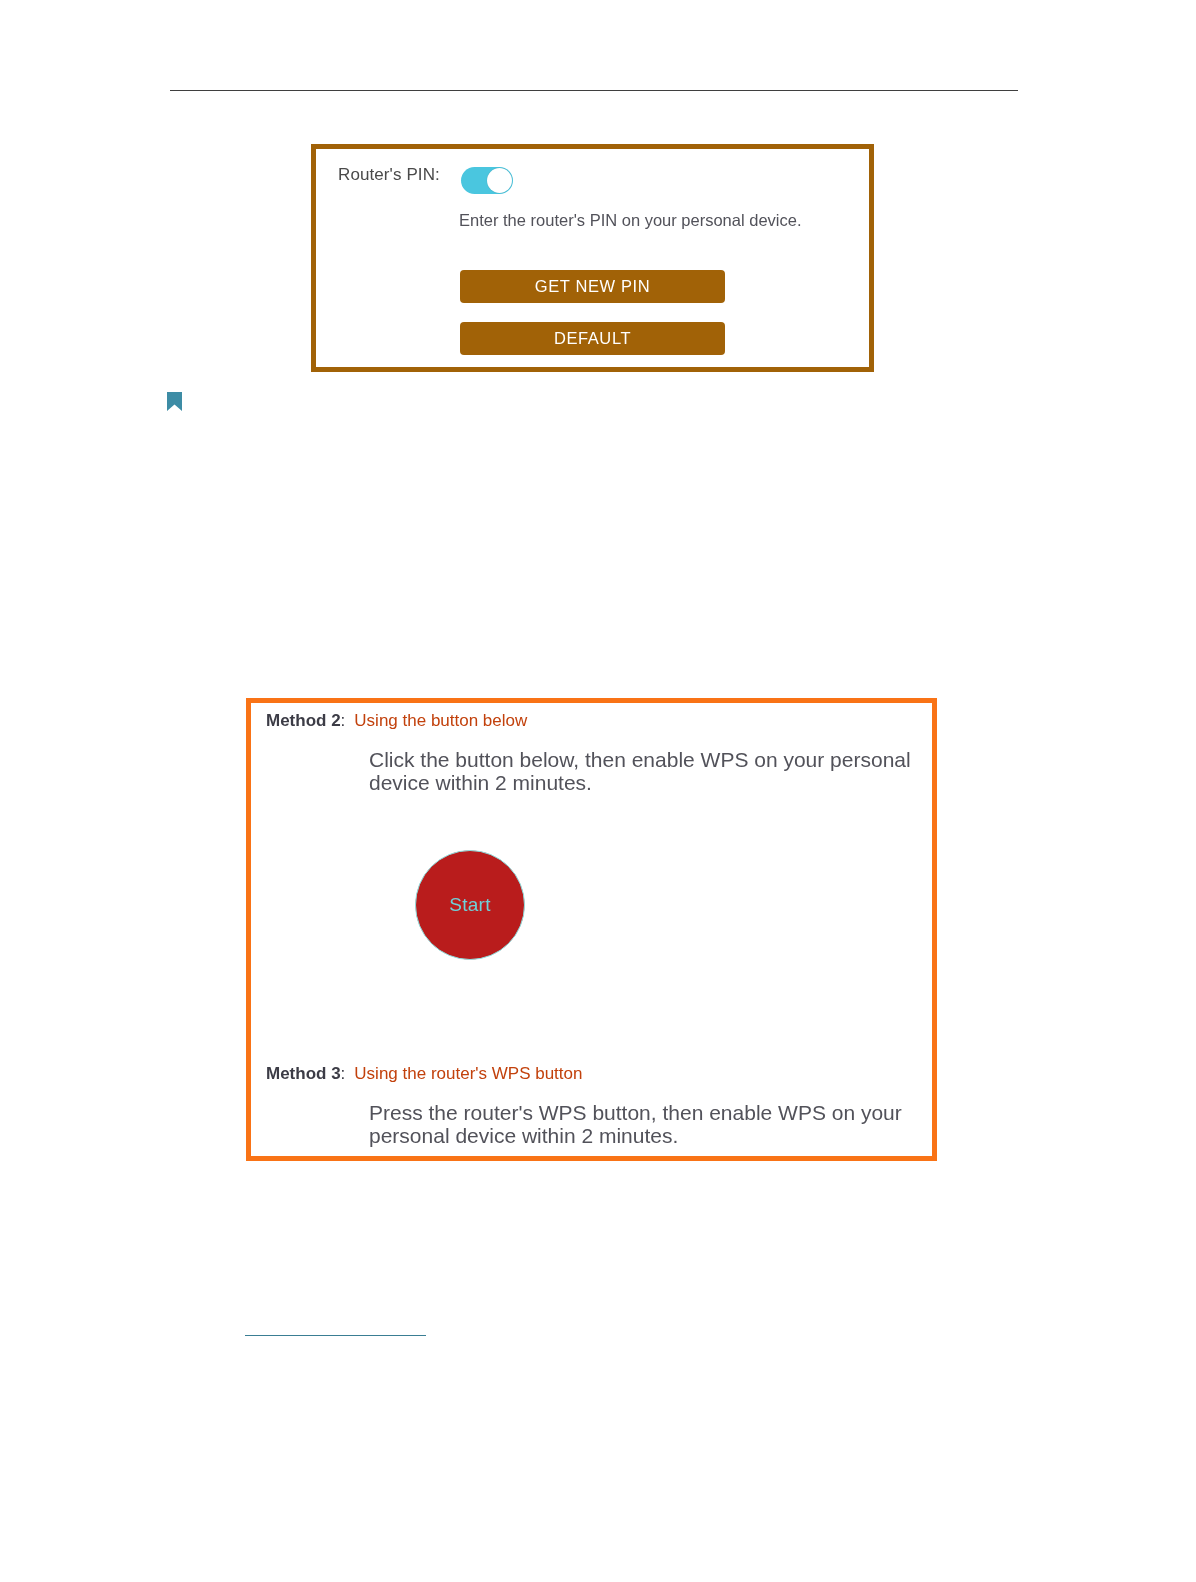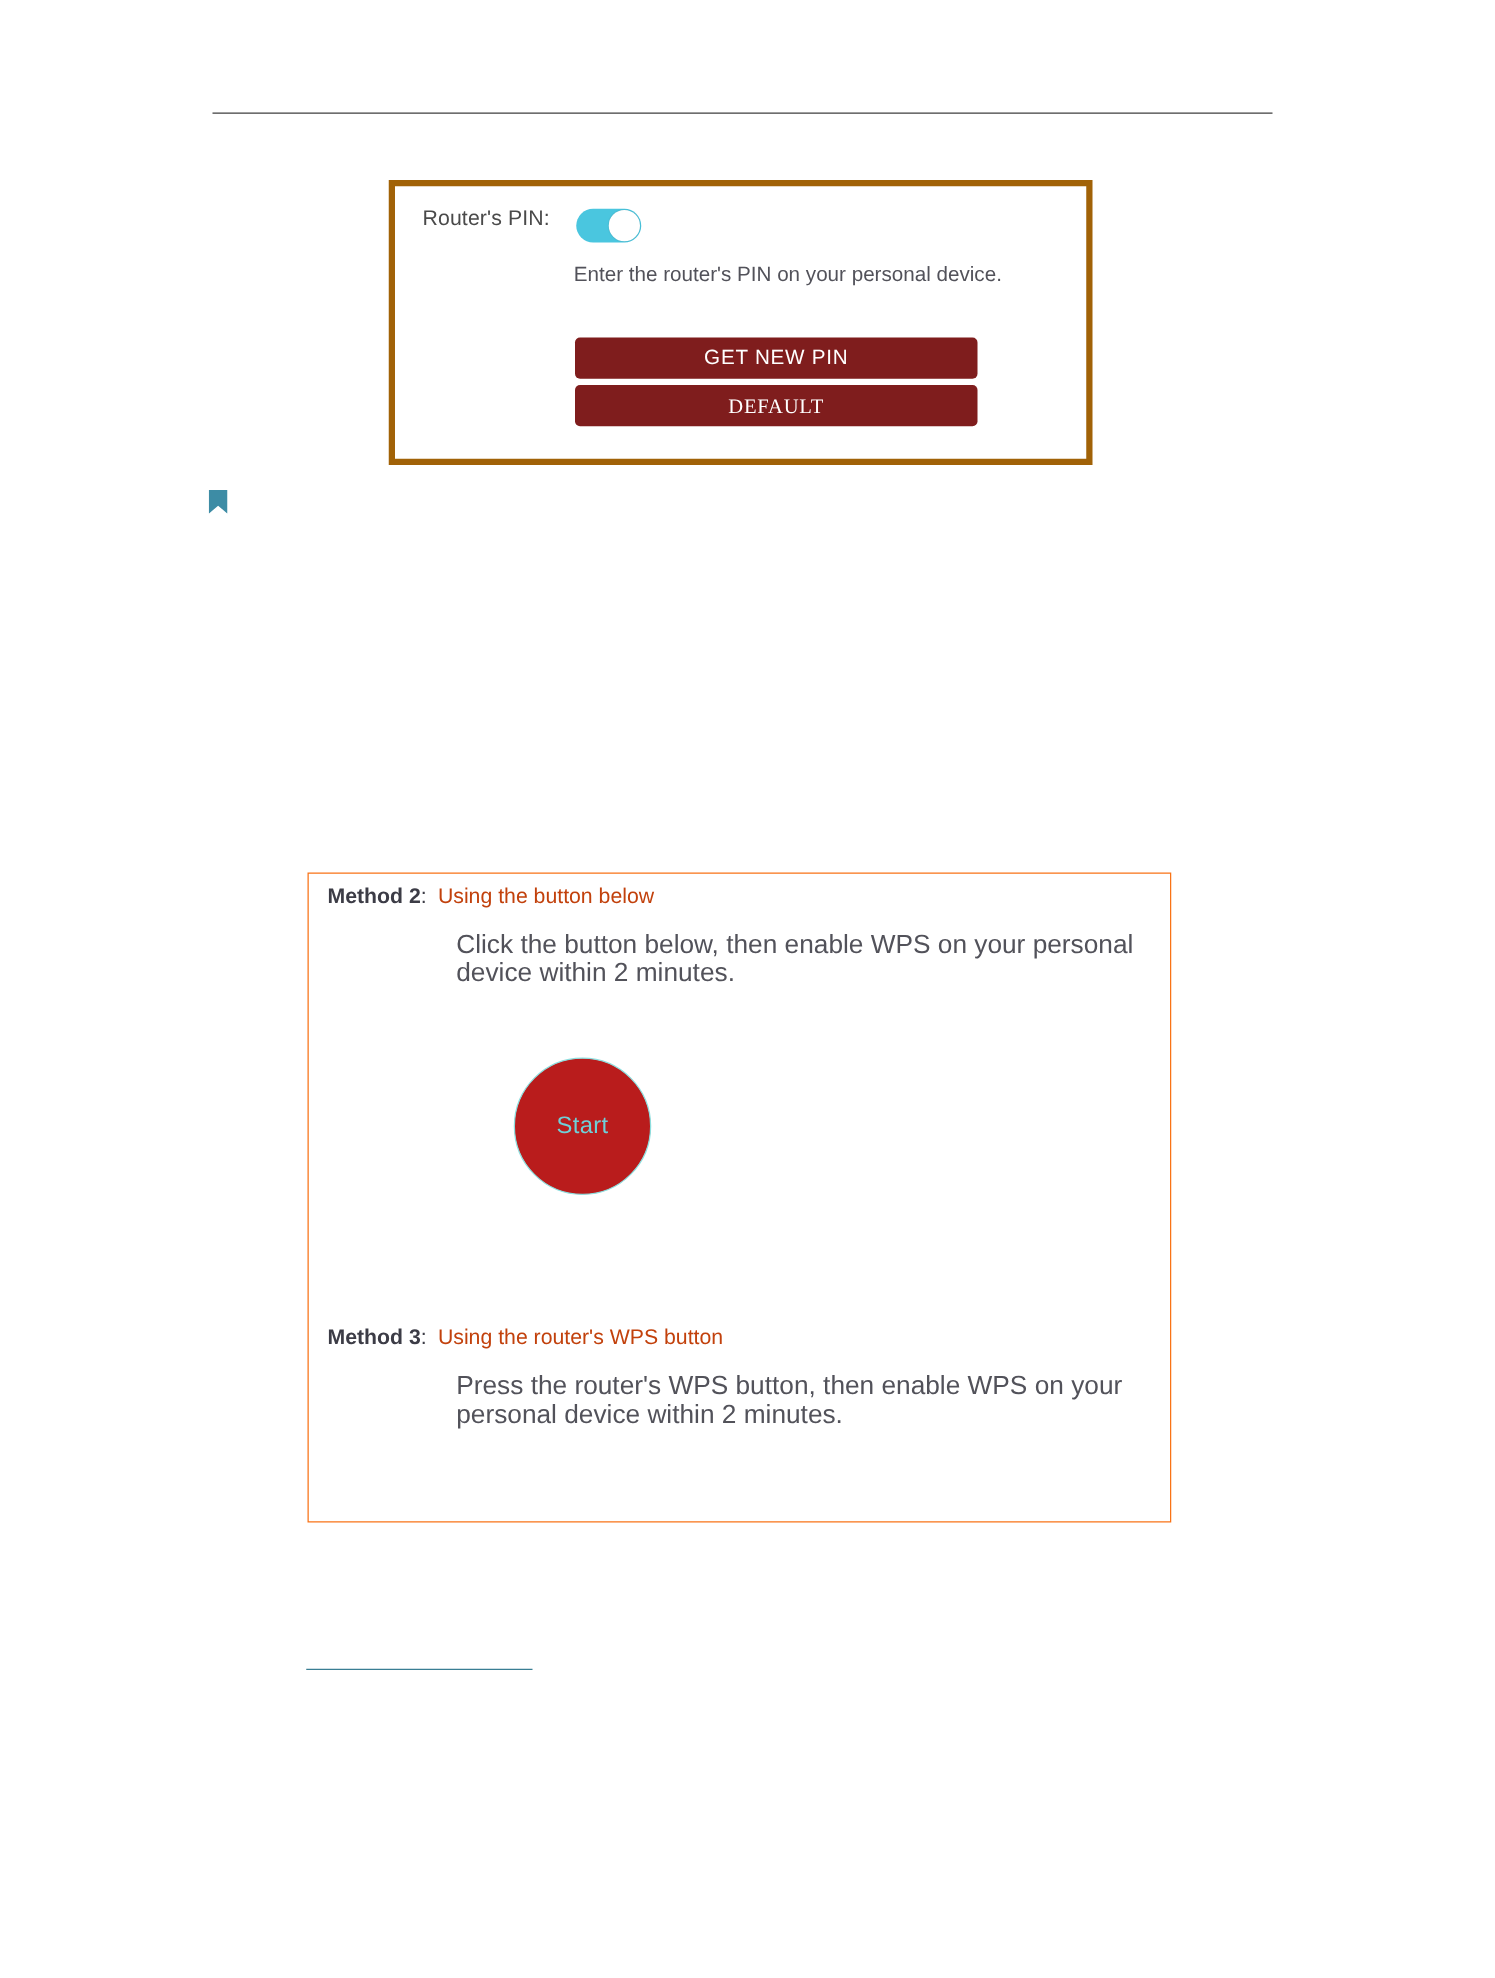--- a/index.html
+++ b/index.html
@@ -88,54 +88,54 @@
   }
   .pin-value {
     font-weight: bold;
     color: #33333b;
     letter-spacing: 0.2px;
   }
 
   .btn {
     position: absolute;
     left: 144px;
-    width: 322px;
+    width: 265px;
     height: 33px;
-    background: #7f1d1d;
+    background: #a16207;
     border: none;
     border-radius: 4px;
     color: #ffffff;
     font-family: "Liberation Sans", sans-serif;
     font-size: 16.5px;
     letter-spacing: 0.6px;
     text-align: center;
     line-height: 33px;
     cursor: pointer;
     padding: 0;
   }
   .btn-getpin { top: 121px; }
-  .btn-default { top: 159px; font-family: Liberation Serif, serif; }
+  .btn-default { top: 173px; }
 
   
   .bookmark-icon {
     position: absolute;
     left: 167px;
     top: 392px;
     width: 15px;
     height: 19px;
   }
 
   
   .method-panel {
     position: absolute;
     left: 246px;
     top: 698px;
     width: 691px;
-    height: 520px;
-    border: 1px solid #f97316;
+    height: 463px;
+    border: 5px solid #f97316;
     background: #ffffff;
     box-sizing: border-box;
   }
   .method-head {
     position: absolute;
     display: flex;
     align-items: baseline;
   }
   .method-head.m2 { left: 15px; top: 8px; }
   .method-head.m3 { left: 15px; top: 361px; }

